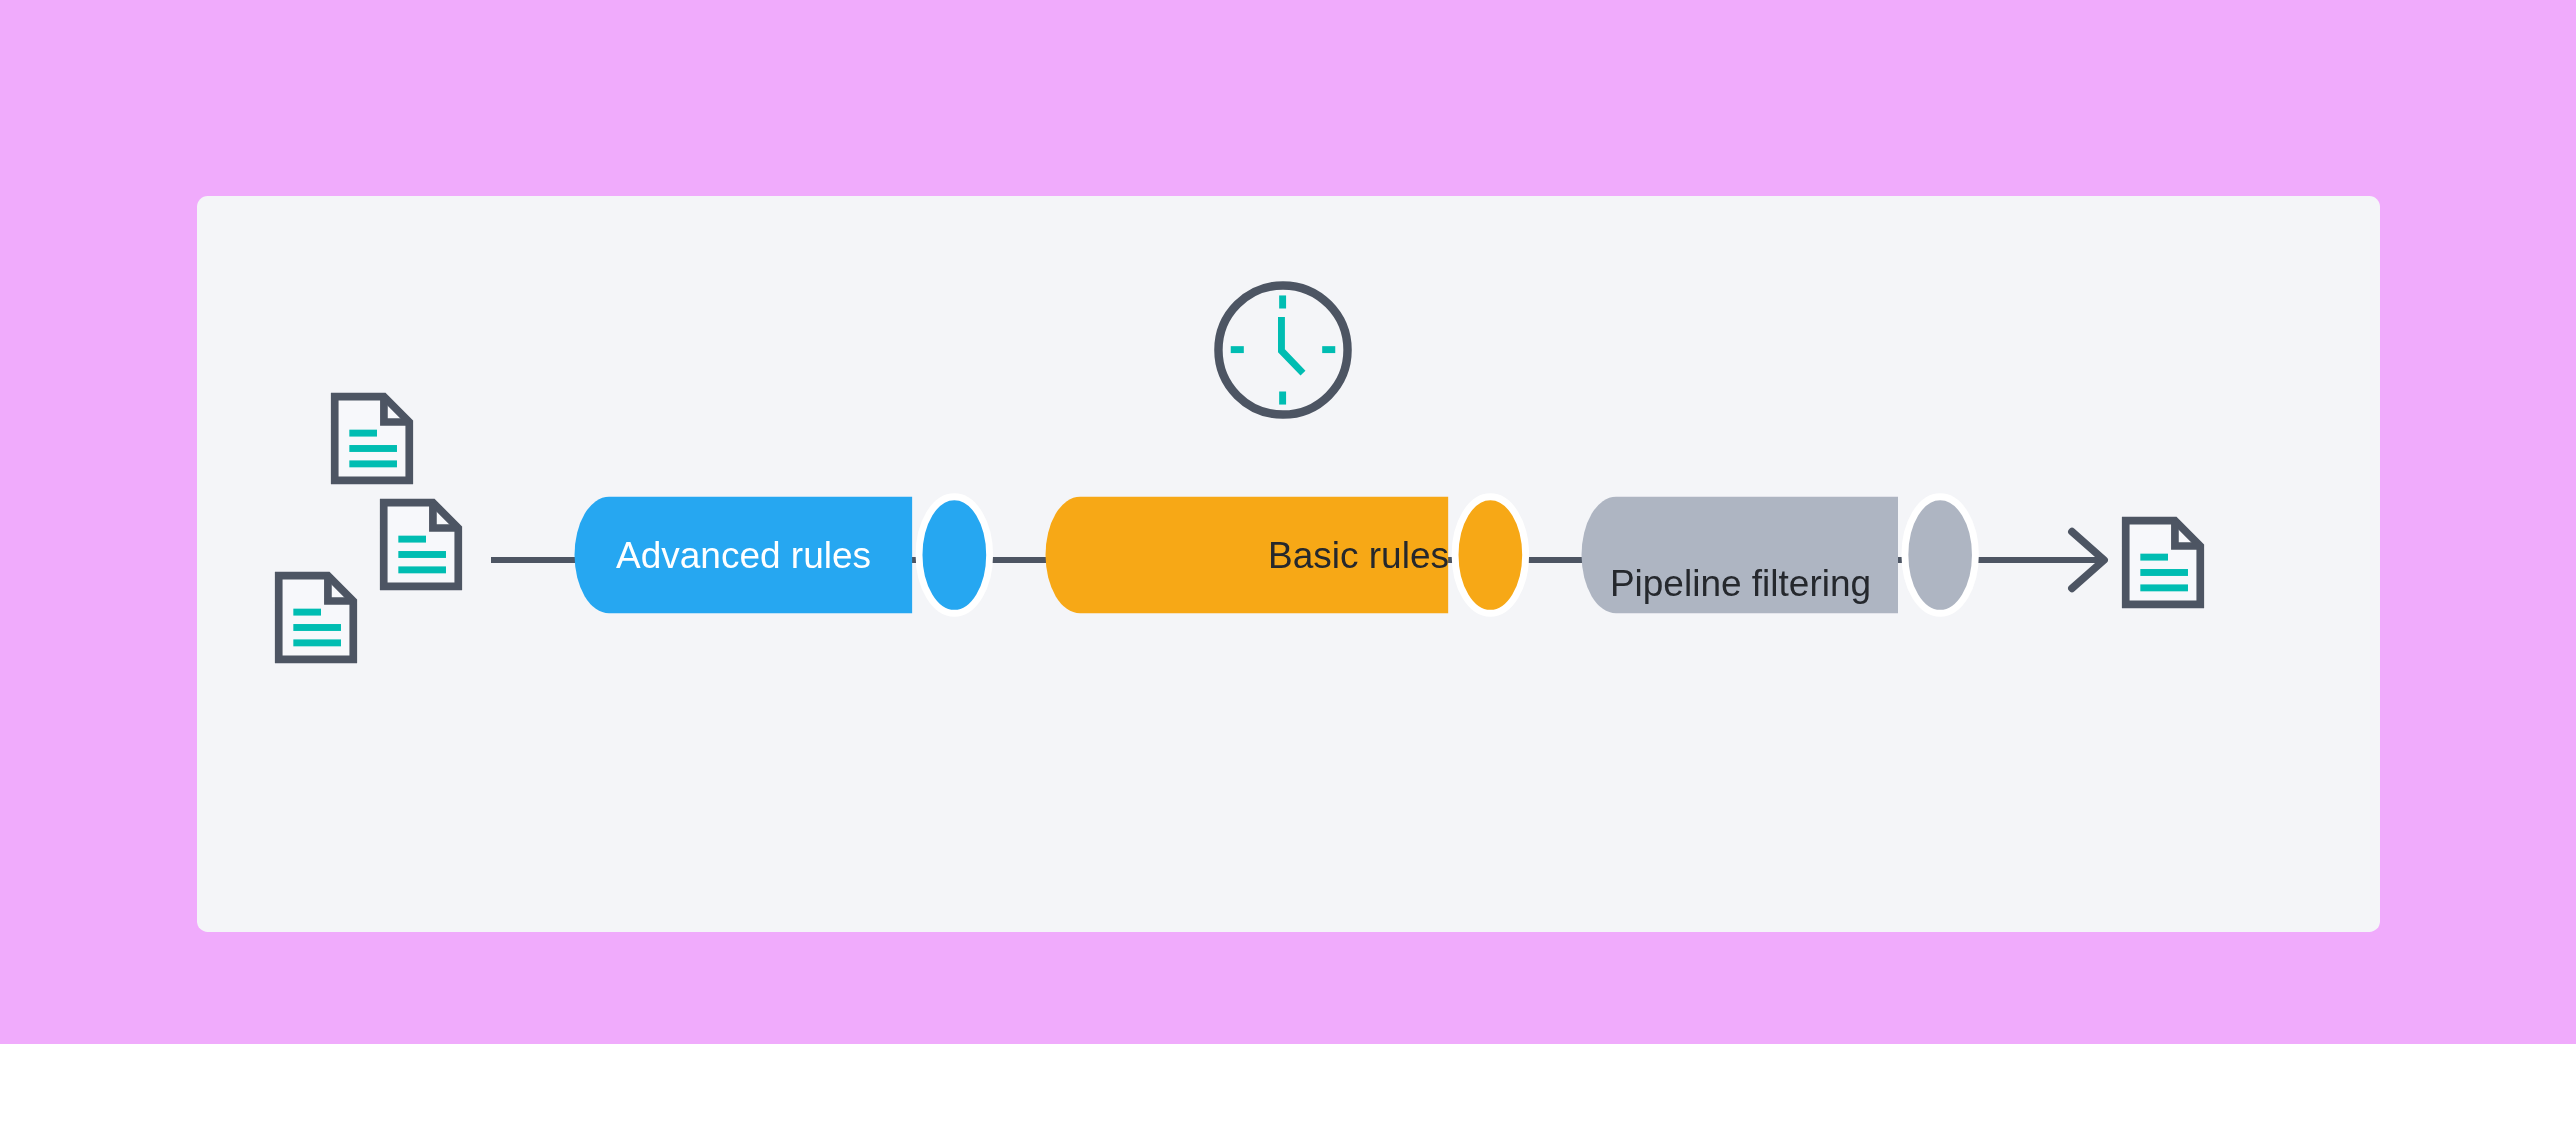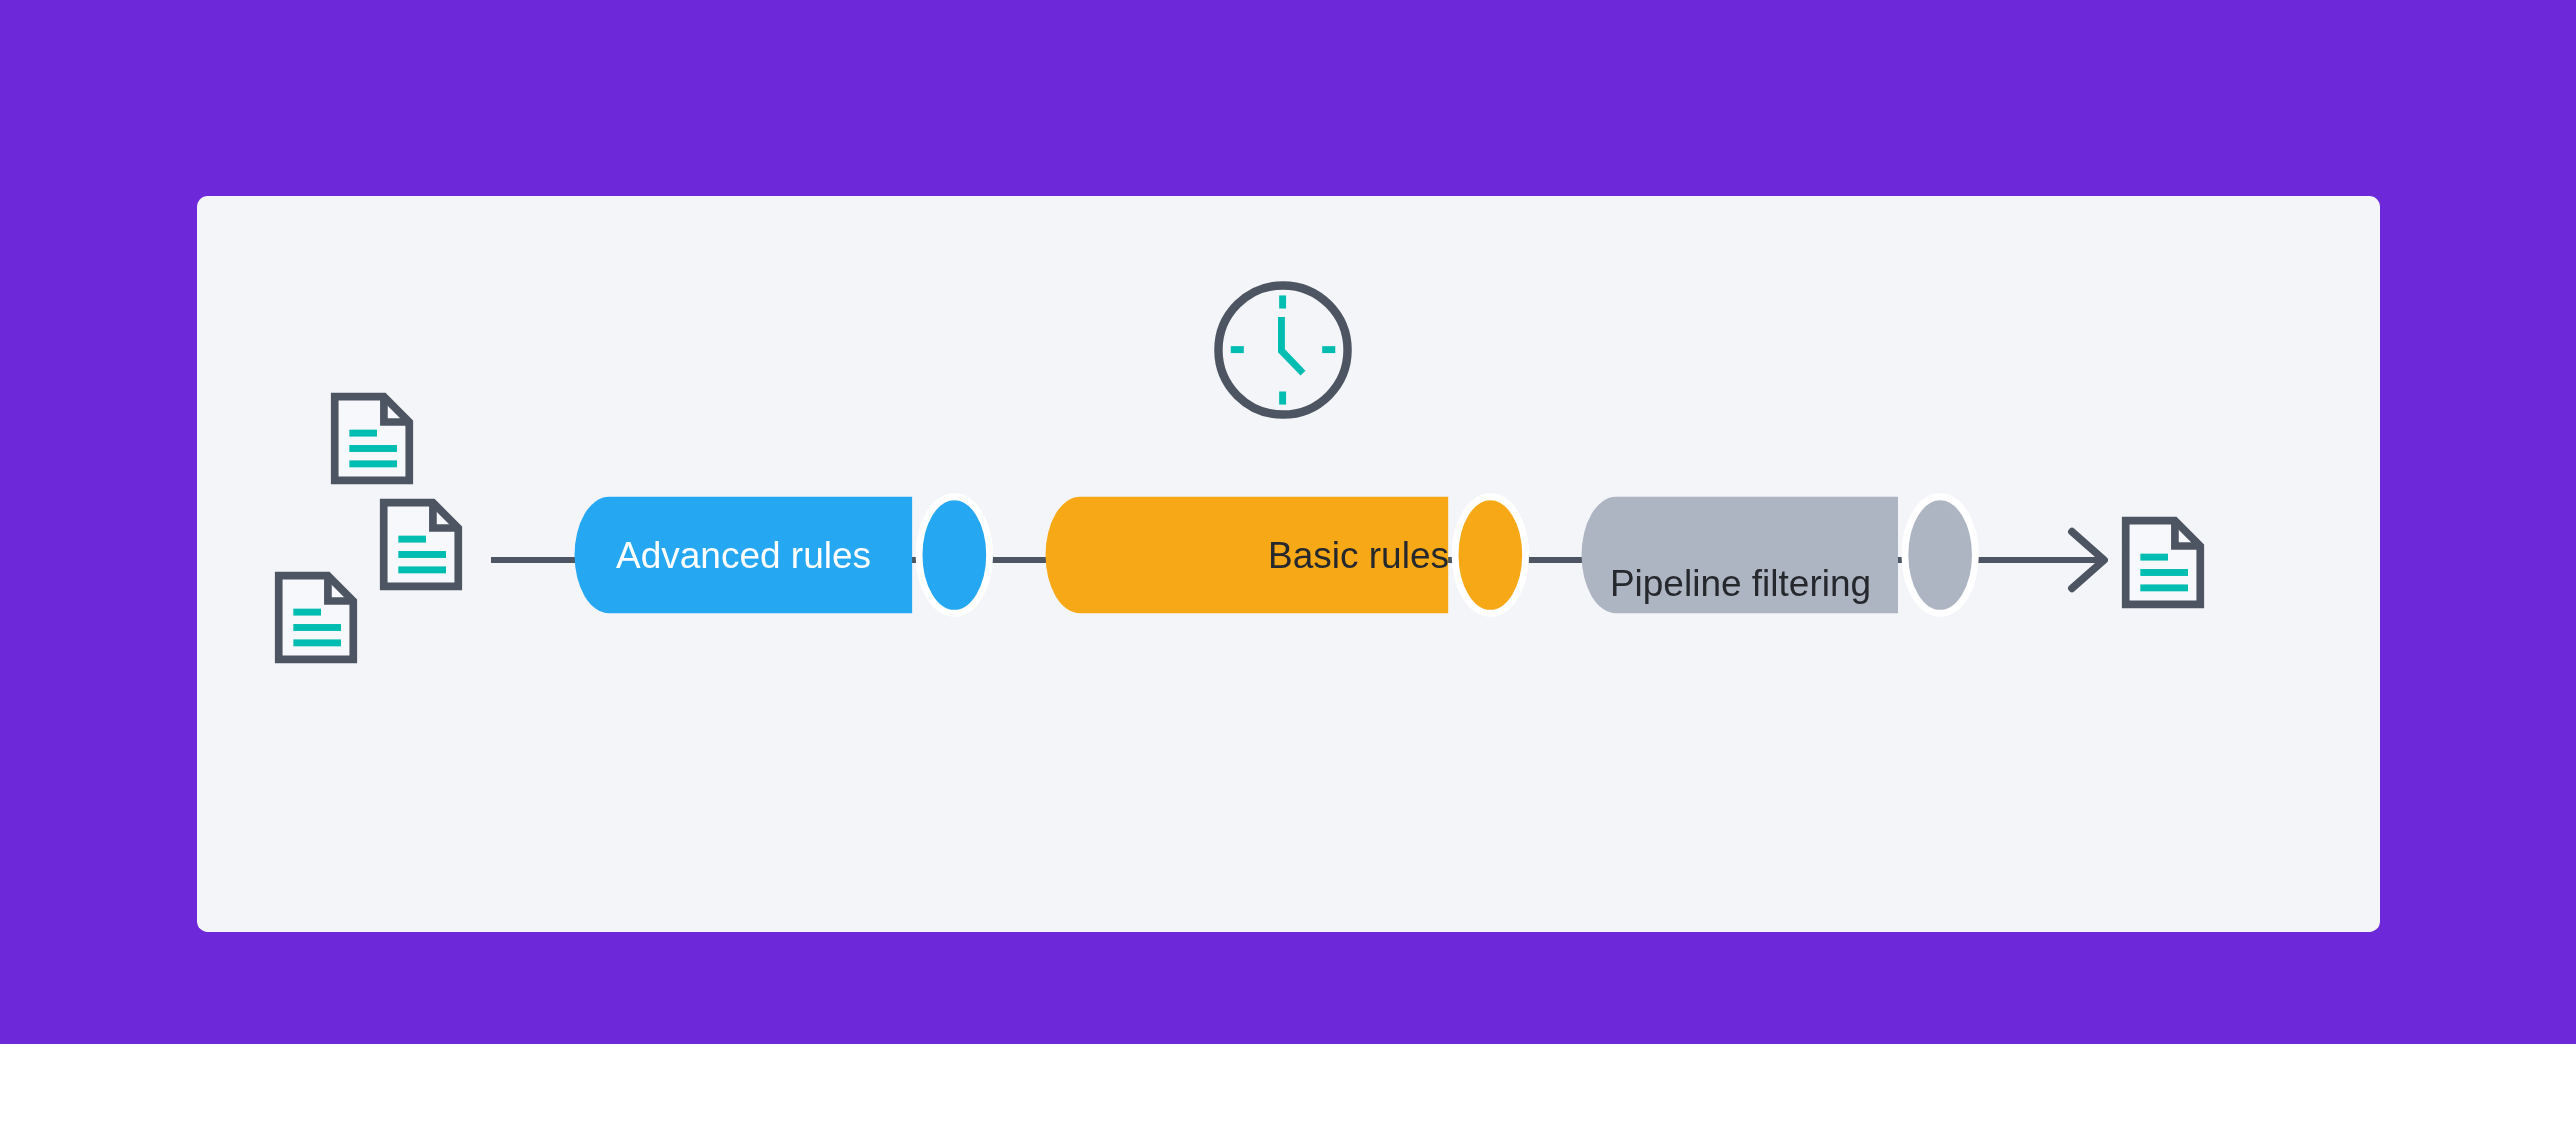--- a/index.html
+++ b/index.html
@@ -1,20 +1,20 @@
 <!DOCTYPE html>
 <html style="font-size:12.3px"><head>
 <meta charset="utf-8">
 <style>
   html, body { margin: 0; padding: 0; background: #ffffff; }
   #page {
     position: relative;
     width: 2576px;
     height: 1044px;
-    background: #6d28d9;
+    background: #f0abfc;
     font-family: "Liberation Sans", sans-serif;
     overflow: hidden;
   }
   .panel {
     position: absolute;
     left: 197px; top: 196px;
     width: 2183px; height: 736px;
     background: #f4f5f8;
     border-radius: 10.7px;
   }

